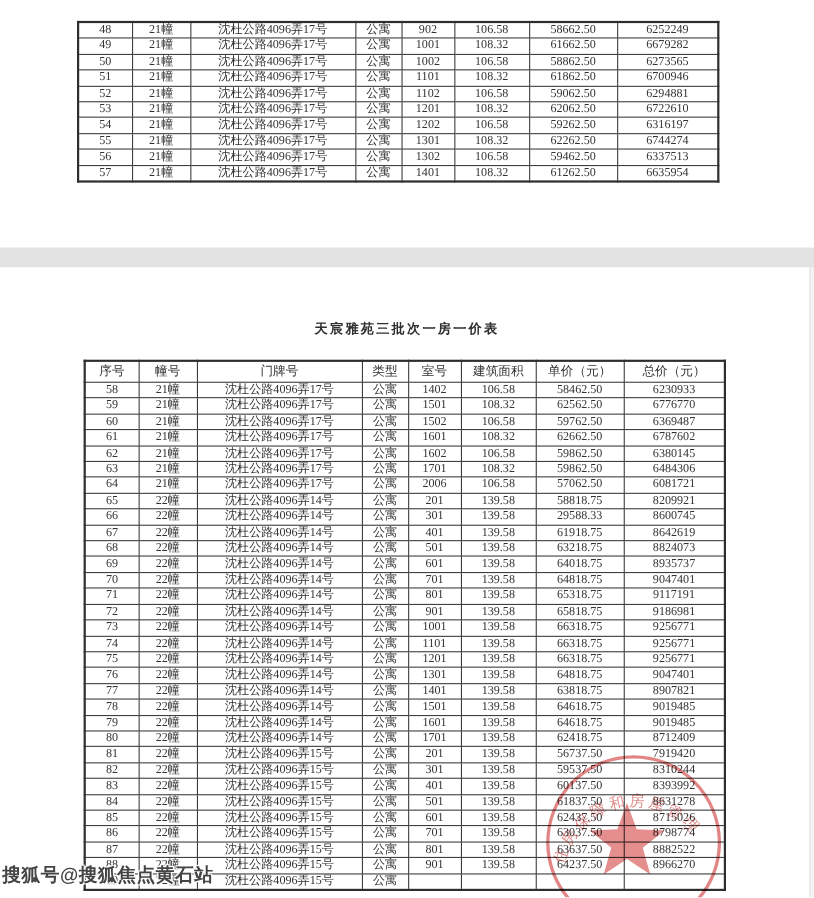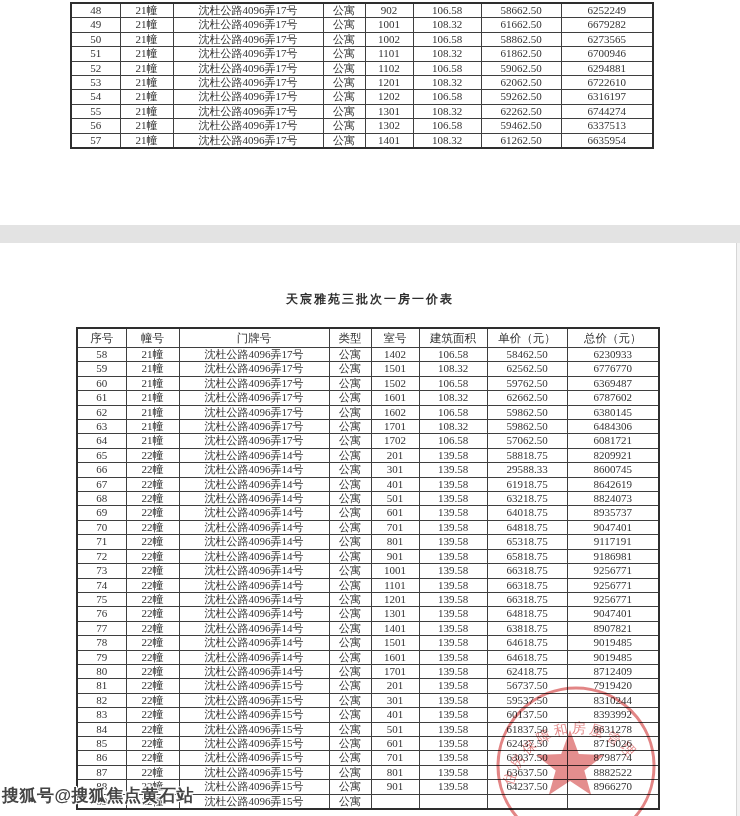--- a/index.html
+++ b/index.html
@@ -18,21 +18,21 @@
     border:2px solid #2e2e2e;background:transparent;
   }
   table.price td, table.price th{
     border:1px solid #3f3f3f;
     font-size:11px;font-weight:normal;color:#333333;
     text-align:center;vertical-align:middle;
     padding:0;margin:0;overflow:hidden;white-space:nowrap;
     height:13.4px;line-height:13.4px;
   }
   table.price th{height:18px;line-height:18px;font-size:11.5px;}
-  #top-table{left:70px;top:2px;width:570px;border-radius:32px;}
+  #top-table{left:70px;top:19px;width:570px;border-radius:32px;}
   #main-table{left:76px;top:327px;width:475px;}
 
   .doc-title{
     position:absolute;left:76px;top:291px;width:588px;
     text-align:center;font-size:12px;font-weight:bold;color:#2f2f2f;
     letter-spacing:2px;
   }
   .watermark{
     position:absolute;left:2px;top:784px;z-index:30;
     font-family:"Liberation Sans","DejaVu Sans",sans-serif;
@@ -250,21 +250,21 @@
         <td>1701</td>
         <td>108.32</td>
         <td>59862.50</td>
         <td>6484306</td>
       </tr>
       <tr>
         <td>64</td>
         <td>21幢</td>
         <td>沈杜公路4096弄17号</td>
         <td>公寓</td>
-        <td>1702</td>
+        <td>2006</td>
         <td>106.58</td>
         <td>57062.50</td>
         <td>6081721</td>
       </tr>
       <tr>
         <td>65</td>
         <td>22幢</td>
         <td>沈杜公路4096弄14号</td>
         <td>公寓</td>
         <td>201</td>

